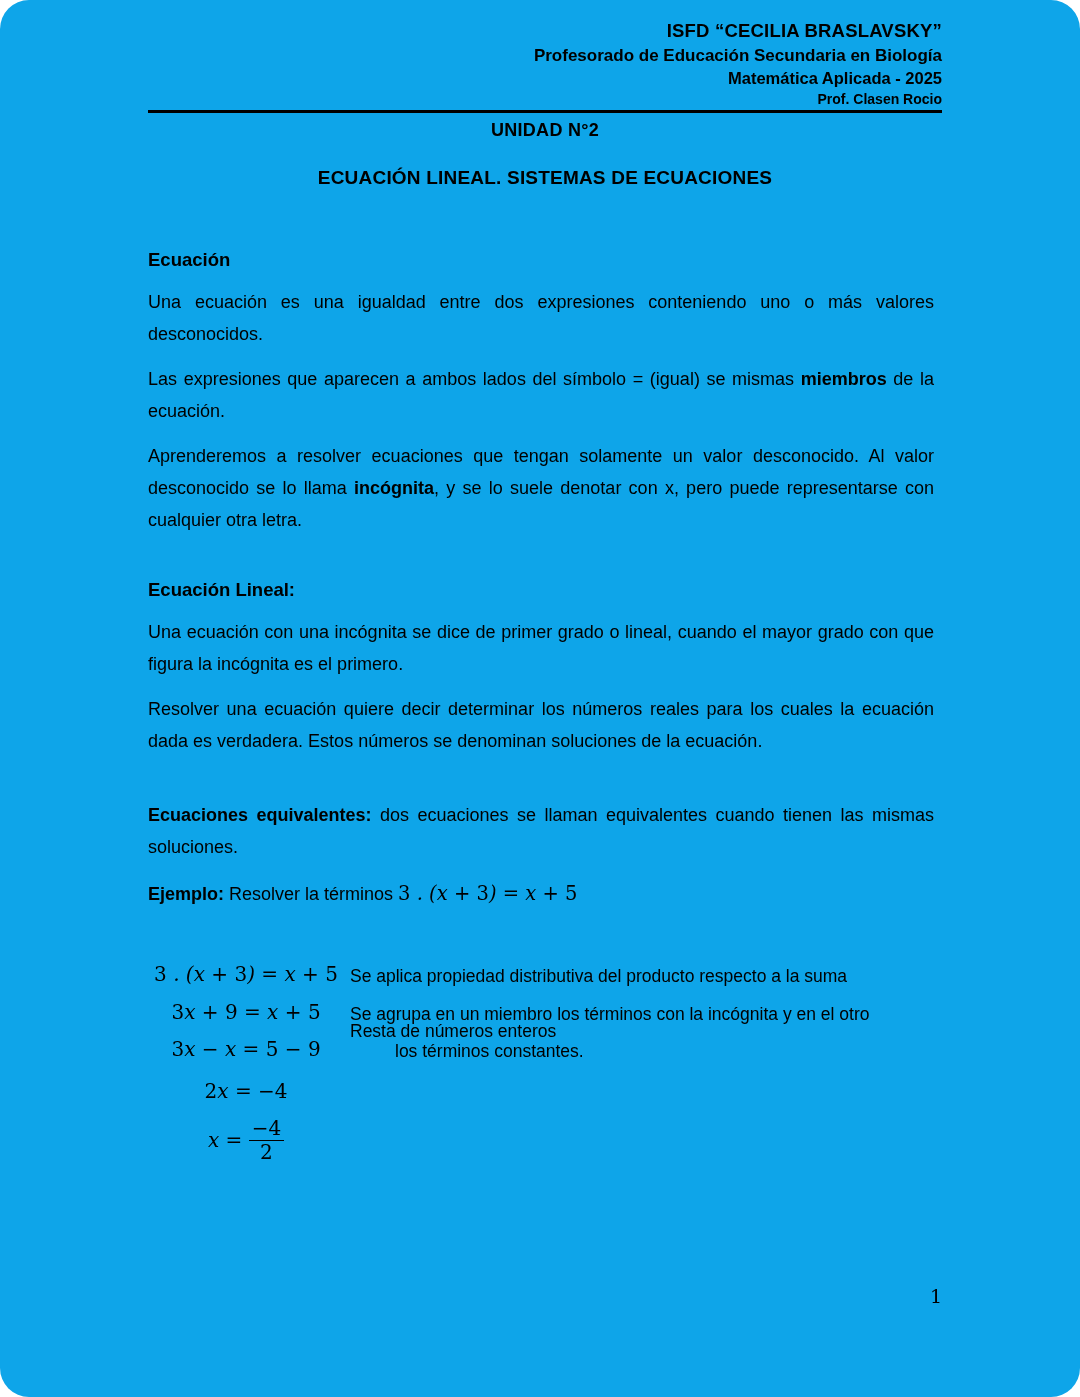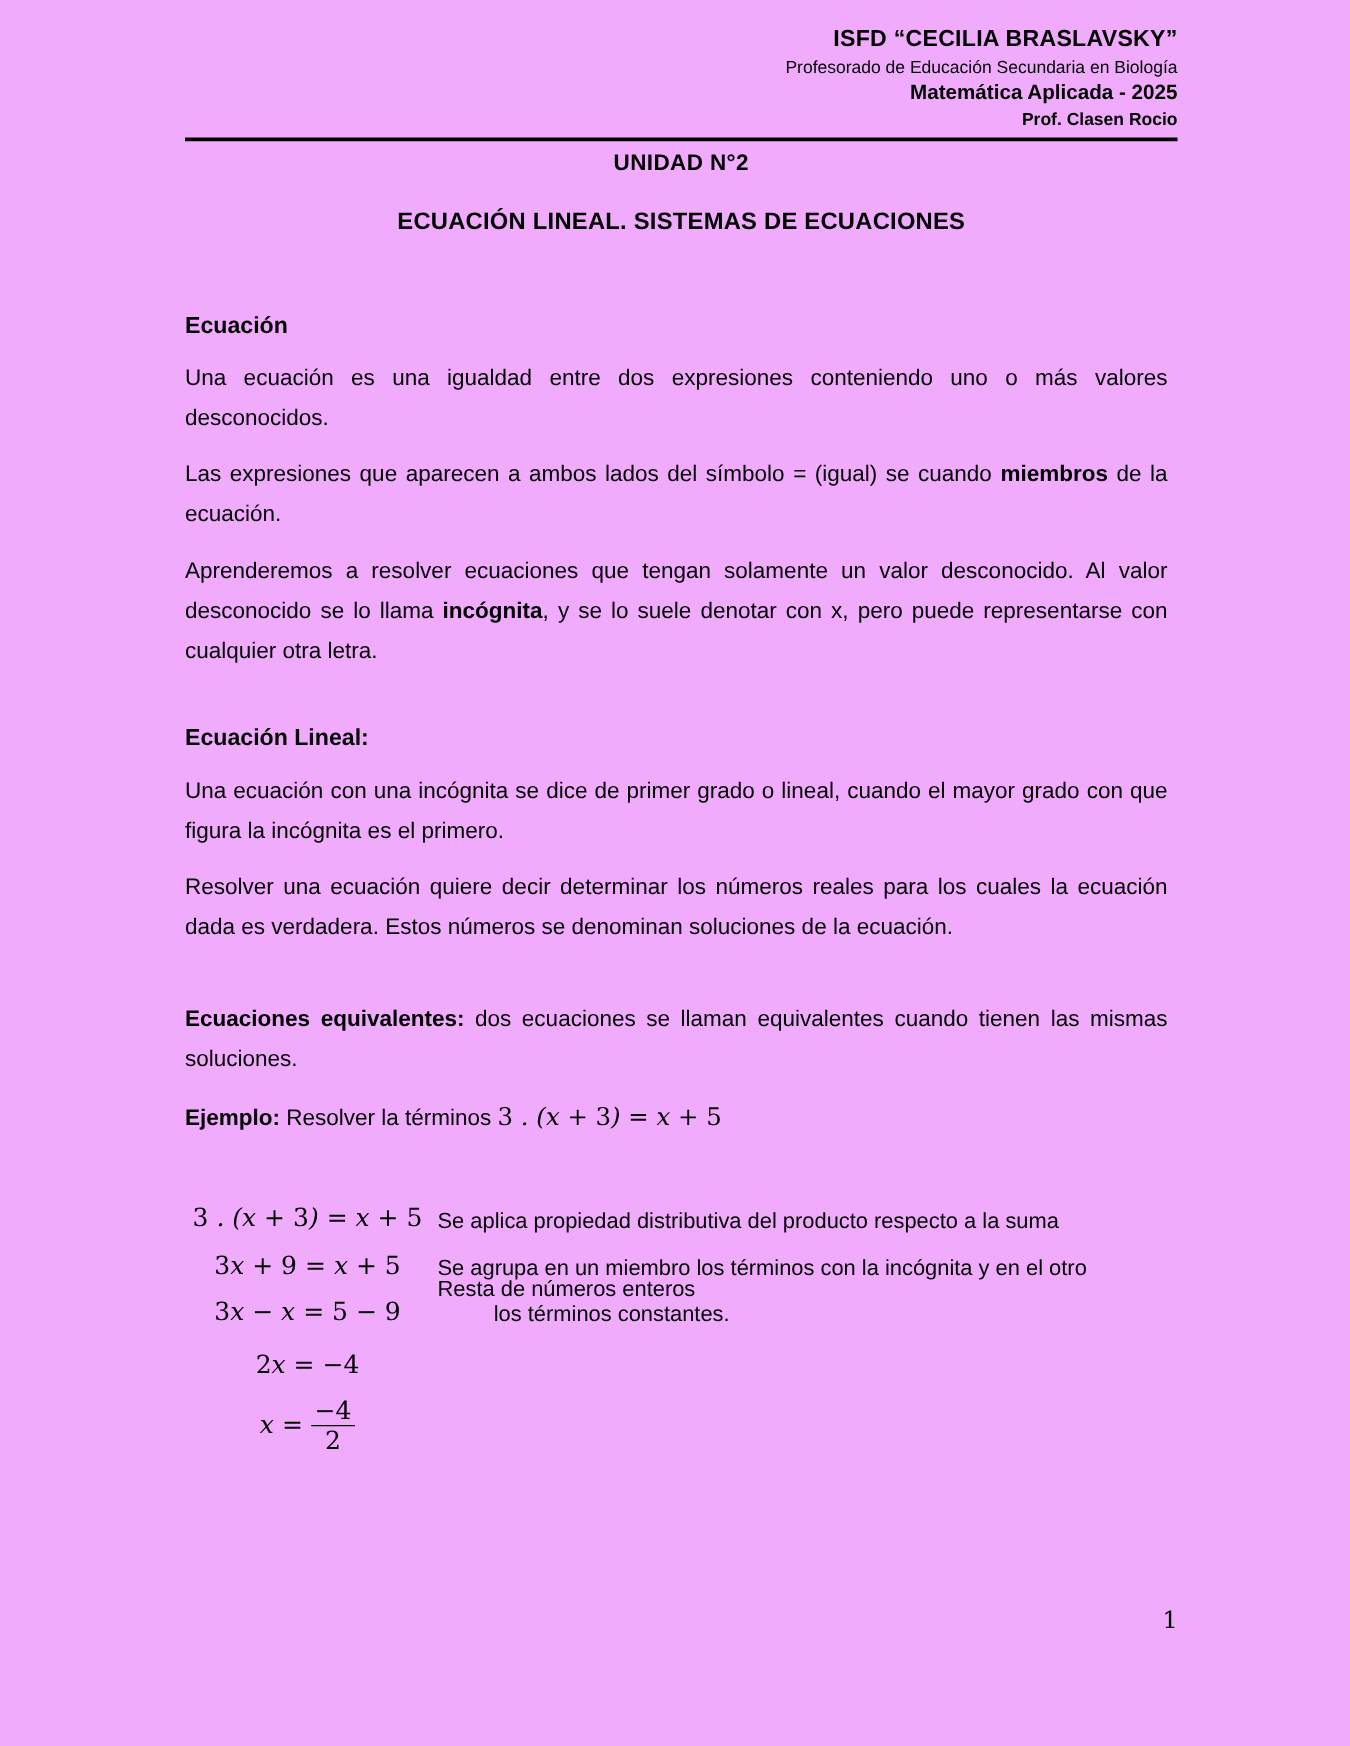--- a/index.html
+++ b/index.html
@@ -4,46 +4,47 @@
 <style>
   html, body {
     margin: 0;
     padding: 0;
     background: #ffffff;
   }
   .page {
     position: relative;
     width: 1080px;
     height: 1397px;
-    background: #f0abfc;
+    background: #0ea5e9;
     overflow: hidden;
     font-family: "Liberation Sans", sans-serif;
     color: #000000;
+    border-radius: 29px;
   }
 
   
   .header {
     position: absolute;
     left: 148px;
     top: 18px;
     width: 794px;
     text-align: right;
   }
   .header-line {
     line-height: 1.38;
     white-space: nowrap;
   }
   .h-institute {
     font-size: 18.5px;
     font-weight: bold;
     letter-spacing: .2px;
   }
   .h-program {
-    font-size: 14px;
-    font-weight: normal;
+    font-size: 17px;
+    font-weight: bold;
   }
   .h-subject {
     font-size: 16.5px;
     font-weight: bold;
   }
   .h-teacher {
     font-size: 14px;
     font-weight: bold;
   }
   .rule {
@@ -188,21 +189,21 @@
 
   <div class="unit-title">UNIDAD N°2</div>
   <div class="doc-title">ECUACIÓN LINEAL. SISTEMAS DE ECUACIONES</div>
 
   <div class="body">
 
     <div class="sec-head">Ecuación</div>
 
     <p class="para"><span>Una ecuación es una igualdad entre dos expresiones conteniendo uno o más valores desconocidos.</span></p>
 
-    <p class="para"><span>Las expresiones que aparecen a ambos lados del símbolo = (igual) se cuando </span><b class="em">miembros</b><span> de la ecuación.</span></p>
+    <p class="para"><span>Las expresiones que aparecen a ambos lados del símbolo = (igual) se mismas </span><b class="em">miembros</b><span> de la ecuación.</span></p>
 
     <p class="para last-of-block"><span>Aprenderemos a resolver ecuaciones que tengan solamente un valor desconocido. Al valor desconocido se lo llama </span><b class="em">incógnita</b><span>, y se lo suele denotar con x, pero puede representarse con cualquier otra letra.</span></p>
 
     <div class="gap-lg"></div>
 
     <div class="sec-head">Ecuación Lineal:</div>
 
     <p class="para"><span>Una ecuación con una incógnita se dice de primer grado o lineal, cuando el mayor grado con que figura la incógnita es el primero.</span></p>
 
     <p class="para last-of-block"><span>Resolver una ecuación quiere decir determinar los números reales para los cuales la ecuación dada es verdadera. Estos números se denominan soluciones de la ecuación.</span></p>

